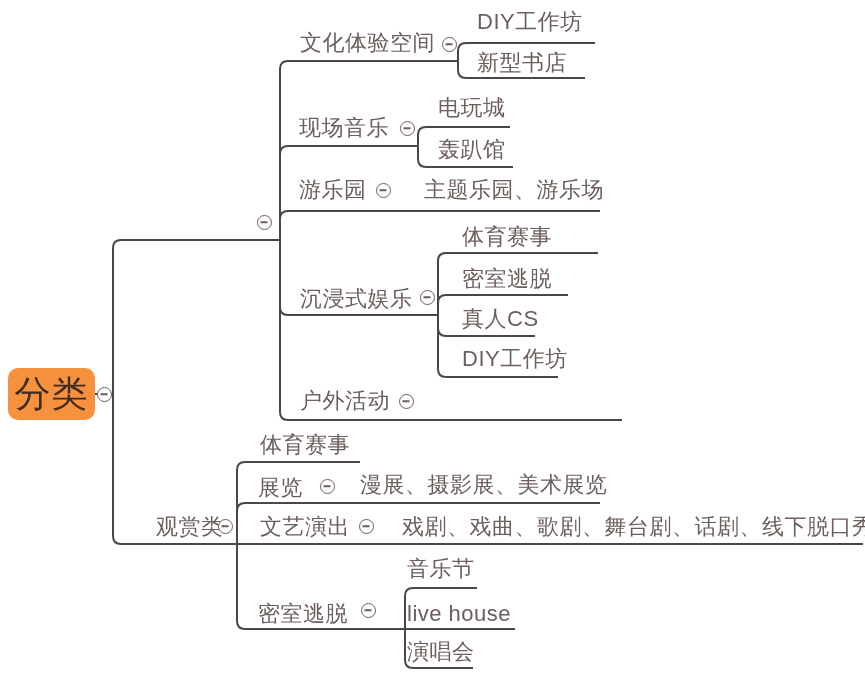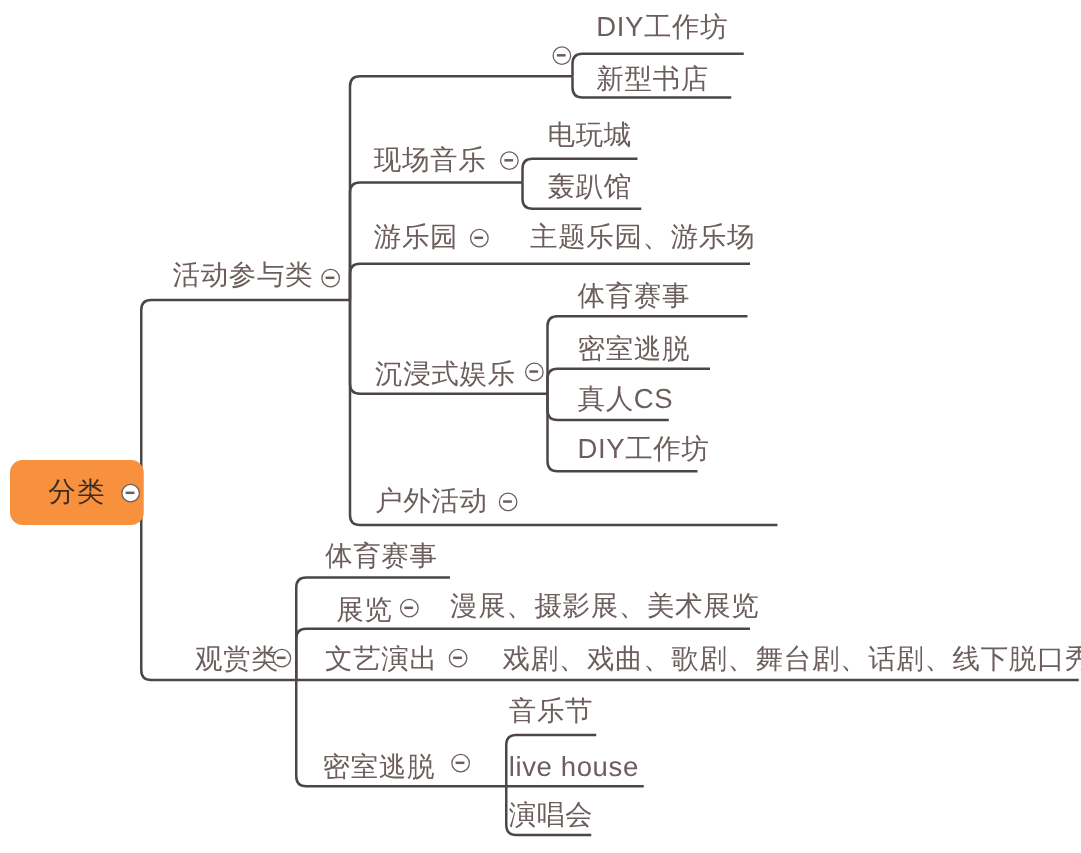--- a/index.html
+++ b/index.html
@@ -13,24 +13,24 @@
     position:relative;width:865px;height:682px;background:#ffffff;
     font-family:"Liberation Sans","DejaVu Sans",sans-serif;overflow:hidden;
   }
   #connectors{position:absolute;left:0;top:0;}
   #connectors path{stroke:var(--line);stroke-width:2;fill:none;}
   .label{
     position:absolute;font-size:22px;line-height:24px;letter-spacing:0.5px;
     color:var(--text);white-space:nowrap;
   }
   .root-node{
-    position:absolute;left:8px;top:368px;width:107px;height:52px;
+    position:absolute;left:8px;top:368px;width:87px;height:52px;
     background:var(--accent);border-radius:10px;
     display:flex;align-items:center;justify-content:center;
-    font-size:22px;letter-spacing:1px;color:var(--root-text);
+    font-size:36px;letter-spacing:1px;color:var(--root-text);
   }
   .collapse-icon{
     position:absolute;width:15px;height:15px;box-sizing:border-box;
     border:1.5px solid var(--text);border-radius:50%;background:#fff;z-index:2;
   }
   .collapse-icon::after{
     content:"";position:absolute;left:50%;top:50%;width:7px;height:1.5px;
     transform:translate(-50%,-50%);background:var(--text);
   }
 </style>
@@ -68,26 +68,26 @@
     <path d="M237 544 V621 Q237 629 245 629 H405"></path>
 
     <path d="M405 629 V596 Q405 588 413 588 H477"></path>
     <path d="M405 629 H515"></path>
     <path d="M405 629 V660 Q405 668 413 668 H473"></path>
   </svg>
 
   <div class="root-node">分类</div>
   <div class="collapse-icon" style="left:96.5px;top:386.5px"></div>
 
-  <div class="label" style="left:138px;top:208px">活动参与类</div>
   <div class="collapse-icon" style="left:256.5px;top:214.5px"></div>
 
   <div class="label" style="left:156px;top:515px">观赏类</div>
   <div class="collapse-icon" style="left:217.5px;top:518.5px"></div>
 
+  <div class="label" style="left:300px;top:31px">文化体验空间</div>
   <div class="collapse-icon" style="left:441.5px;top:36.5px"></div>
   <div class="label" style="left:477px;top:10px">DIY工作坊</div>
   <div class="label" style="left:477px;top:51px">新型书店</div>
 
   <div class="label" style="left:299px;top:116px">现场音乐</div>
   <div class="collapse-icon" style="left:399.5px;top:120.5px"></div>
   <div class="label" style="left:438px;top:96px">电玩城</div>
   <div class="label" style="left:438px;top:138px">轰趴馆</div>
 
   <div class="label" style="left:299px;top:178px">游乐园</div>
@@ -99,21 +99,21 @@
   <div class="label" style="left:462px;top:225px">体育赛事</div>
   <div class="label" style="left:462px;top:267px">密室逃脱</div>
   <div class="label" style="left:462px;top:307px">真人CS</div>
   <div class="label" style="left:462px;top:347px">DIY工作坊</div>
 
   <div class="label" style="left:300px;top:389px">户外活动</div>
   <div class="collapse-icon" style="left:398.5px;top:393.5px"></div>
 
   <div class="label" style="left:260px;top:433px">体育赛事</div>
 
-  <div class="label" style="left:269px;top:476px">展览</div>
+  <div class="label" style="left:258px;top:476px">展览</div>
   <div class="collapse-icon" style="left:319.5px;top:478.5px"></div>
   <div class="label" style="left:360px;top:473px">漫展、摄影展、美术展览</div>
 
   <div class="label" style="left:260px;top:515px">文艺演出</div>
   <div class="collapse-icon" style="left:358.5px;top:518.5px"></div>
   <div class="label" style="left:402px;top:515px">戏剧、戏曲、歌剧、舞台剧、话剧、线下脱口秀</div>
 
   <div class="label" style="left:258px;top:602px">密室逃脱</div>
   <div class="collapse-icon" style="left:360.5px;top:602.5px"></div>
   <div class="label" style="left:407px;top:557px">音乐节</div>

